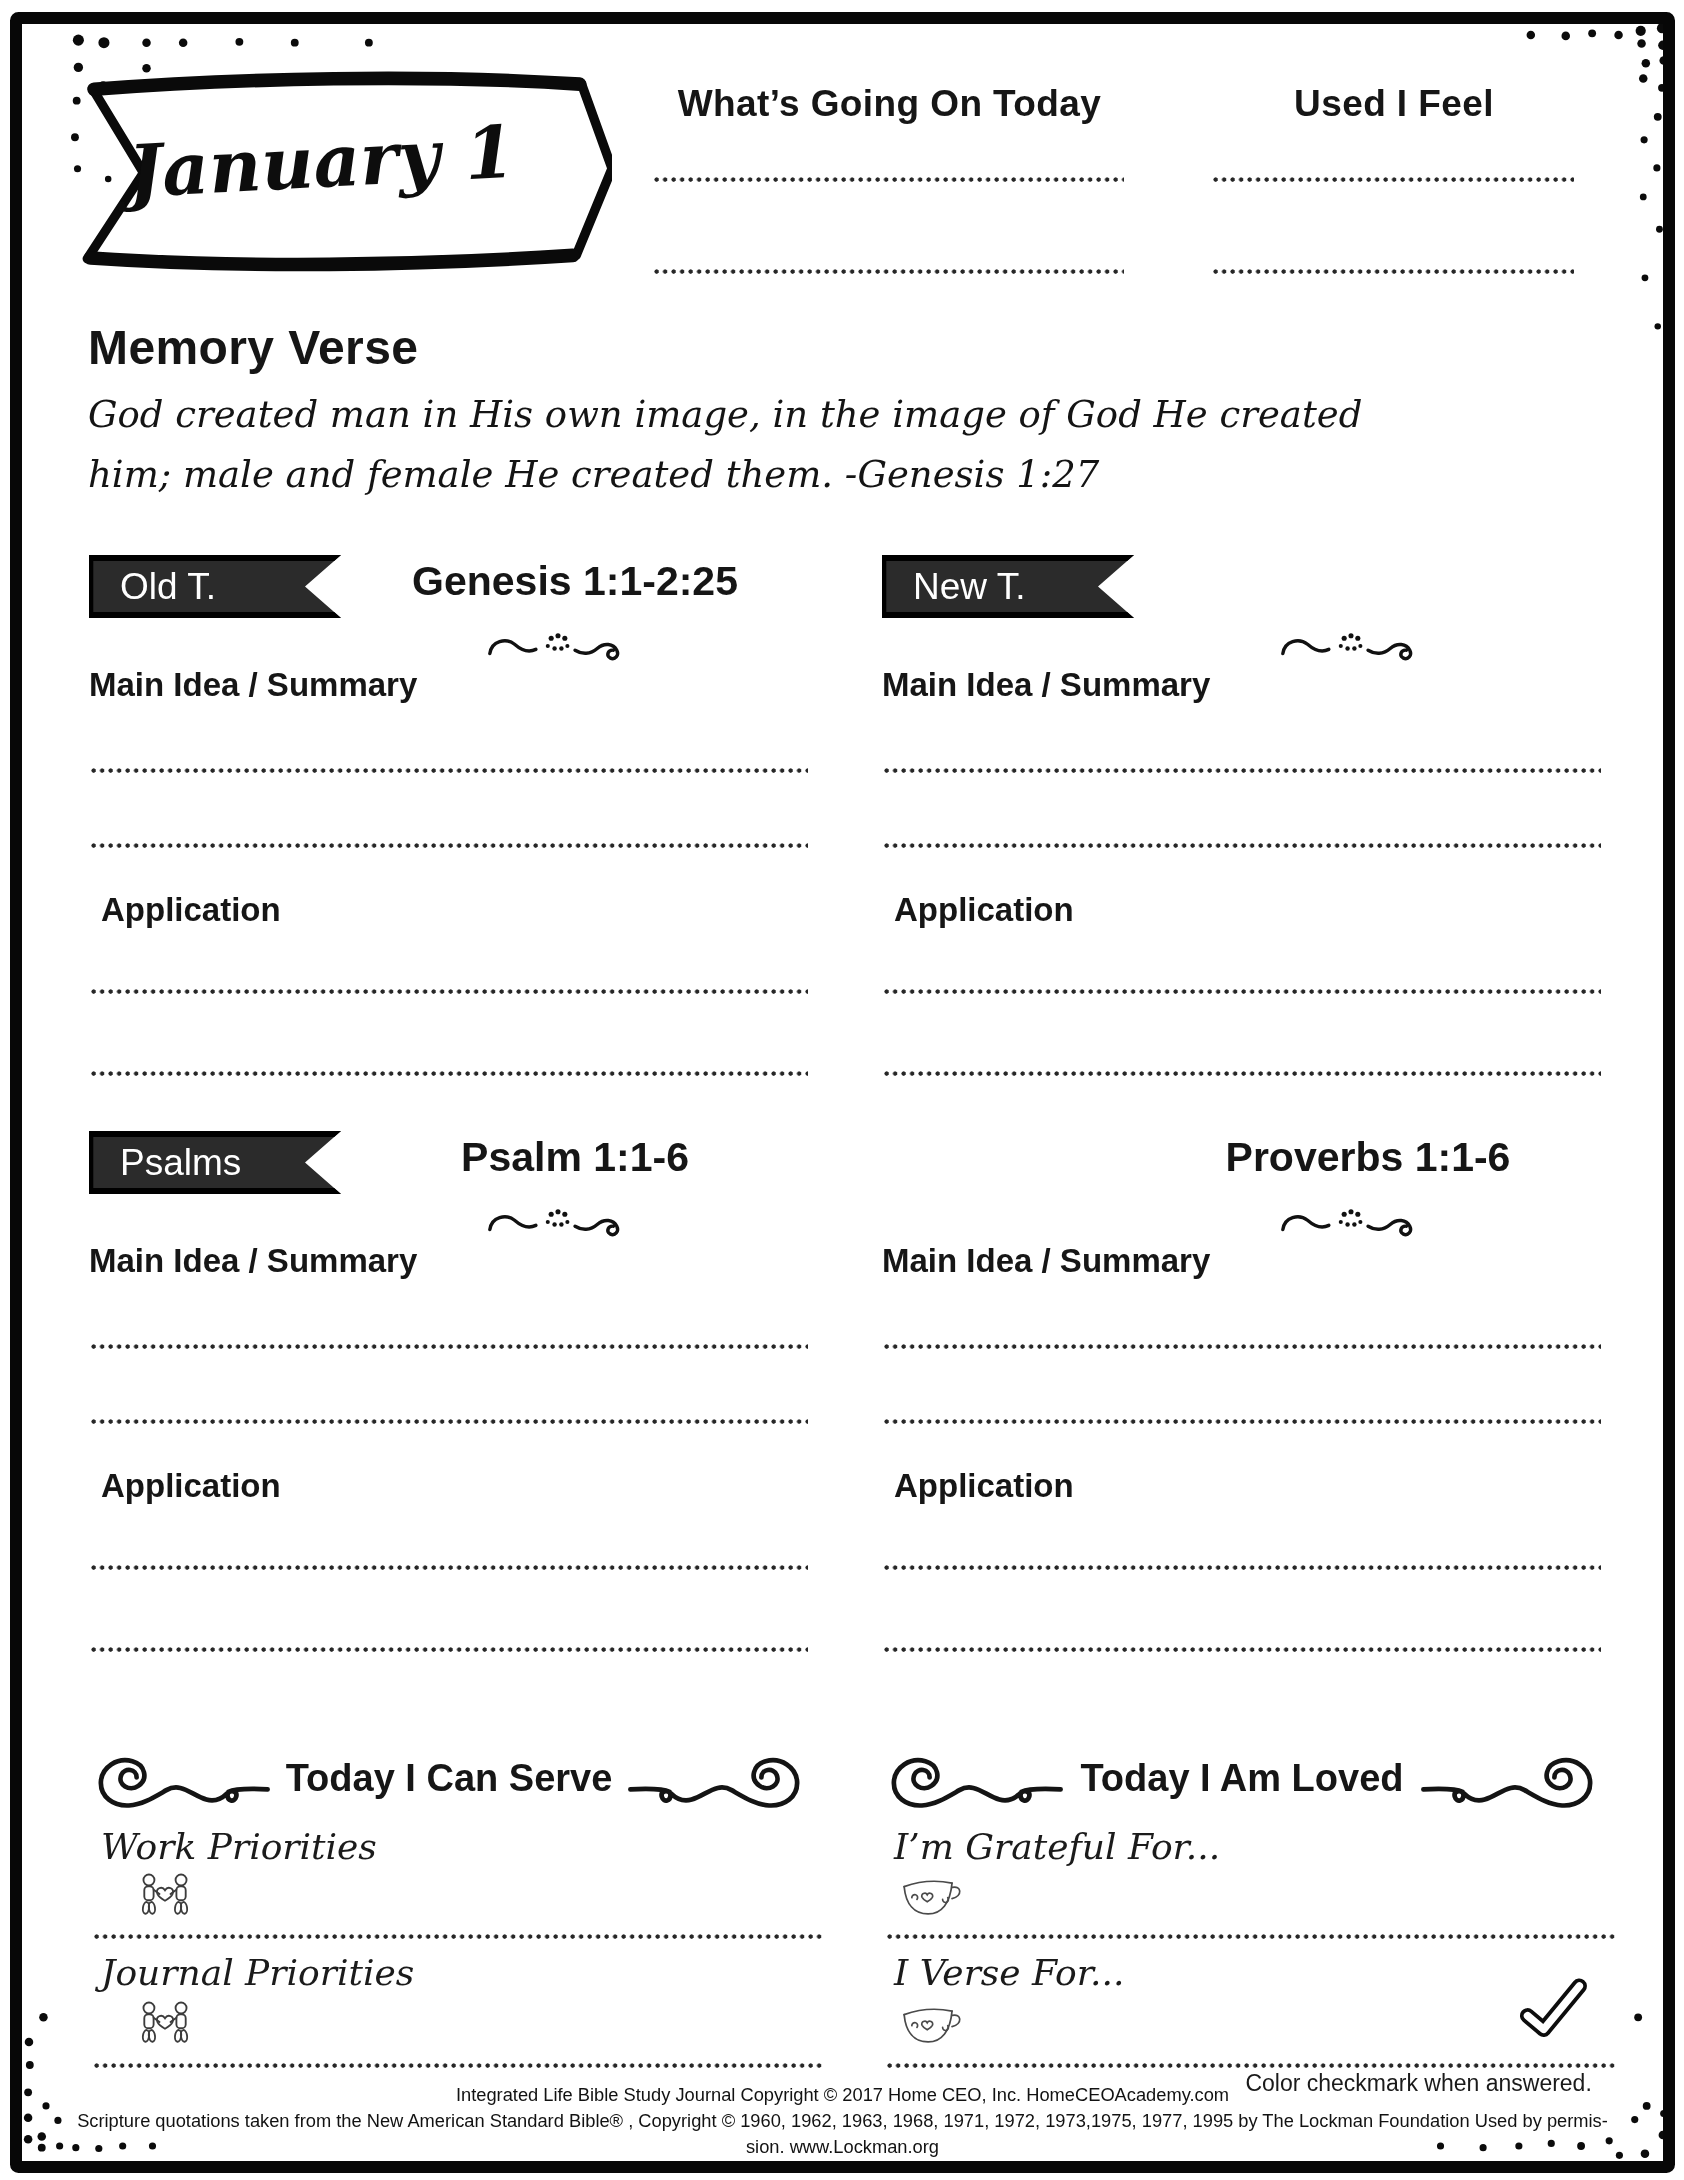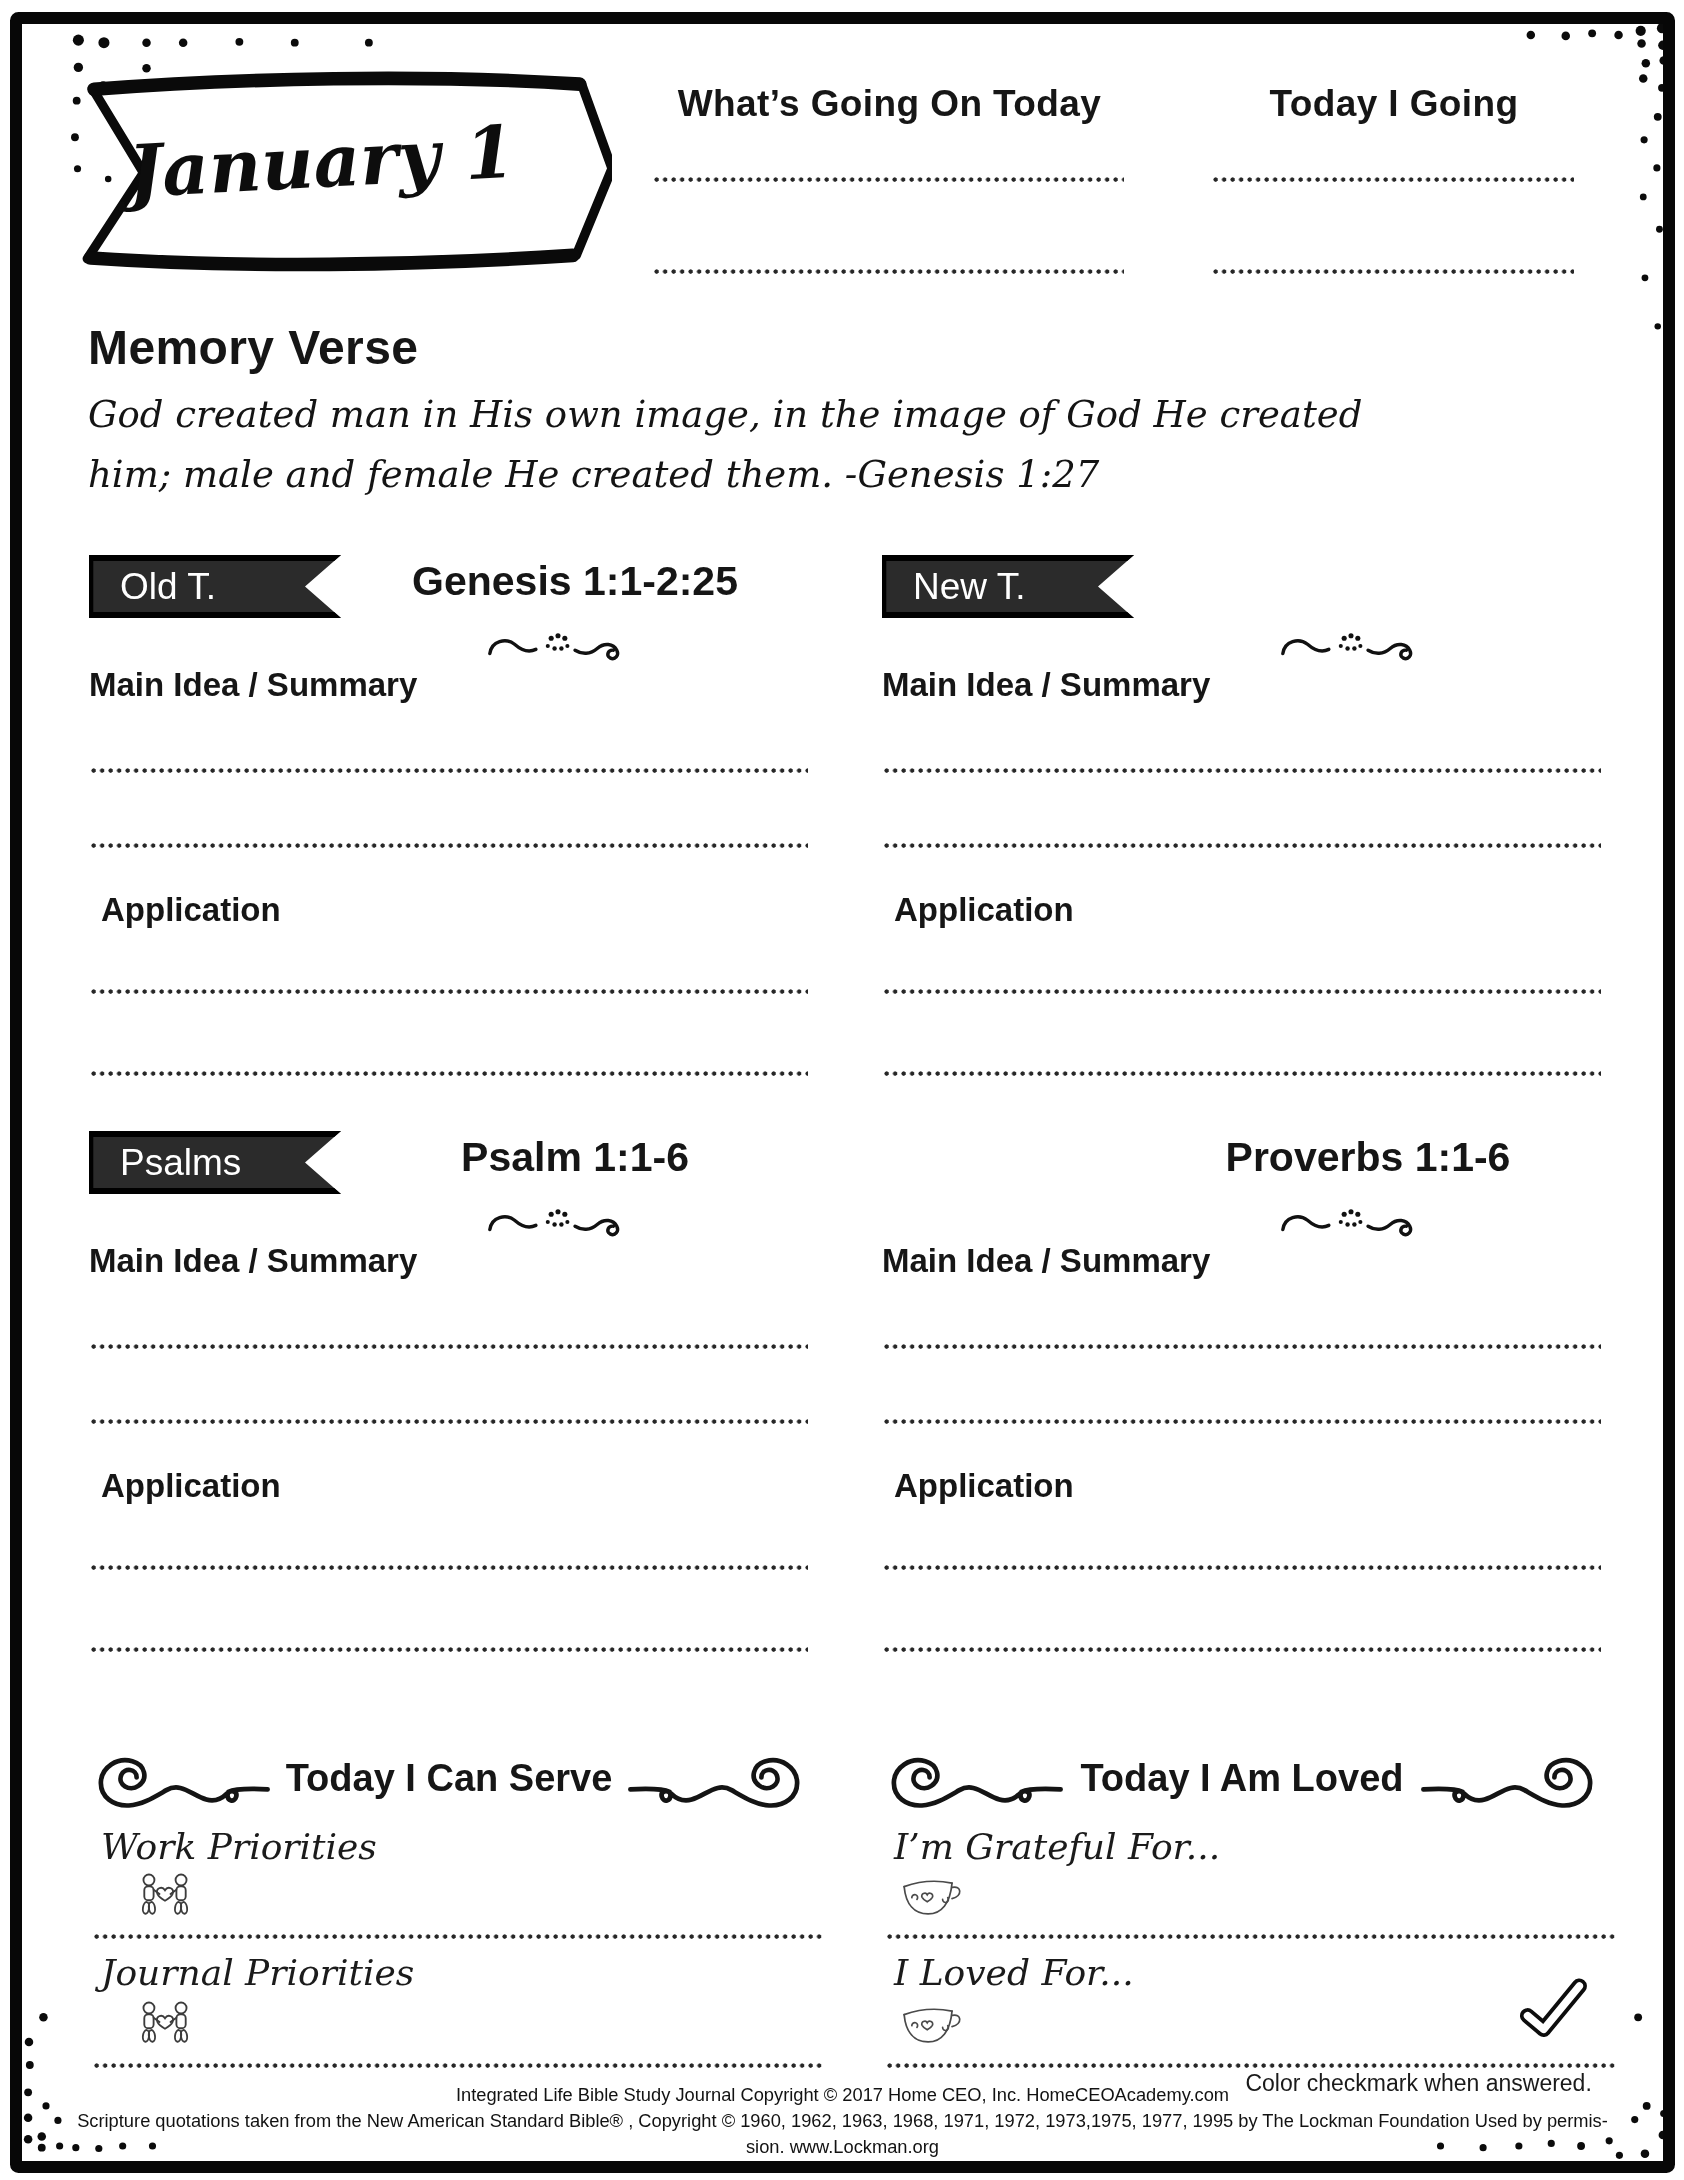--- a/index.html
+++ b/index.html
@@ -210,21 +210,21 @@
   <path d="M38,32 C180,22 440,14 612,26 L648,126 L606,228 C420,240 180,244 32,232 L98,131 Z" fill="#ffffff" stroke="#0a0a0a" stroke-width="11" stroke-linejoin="round"></path>
   <path d="M40,33 C210,20 430,15 610,27" fill="none" stroke="#0a0a0a" stroke-width="16" stroke-linecap="round"></path>
   <path d="M36,231 C210,243 420,240 602,228" fill="none" stroke="#0a0a0a" stroke-width="16" stroke-linecap="round"></path>
 </svg>
 <div class="january-text">January 1</div>
 
 <div class="abs bold-head wgot-head">What’s Going On Today</div>
 <div class="dotline" style="left:654px;top:177px;width:470px;"></div>
 <div class="dotline" style="left:654px;top:269px;width:470px;"></div>
 
-<div class="abs bold-head tif-head">Today I Going</div>
+<div class="abs bold-head tif-head">Used I Feel</div>
 <div class="dotline" style="left:1213px;top:177px;width:361px;"></div>
 <div class="dotline" style="left:1213px;top:269px;width:361px;"></div>
 
 <div class="abs bold-head mv-head">Memory Verse</div>
 <div class="abs mv-text">God created man in His own image, in the image of God He created him; male and female He created them. -Genesis 1:27</div>
 
 <div class="section" style="left:89px;top:555px;">
   <div class="ribbon">
       <span>Old T.</span>
     </div>
@@ -314,21 +314,21 @@
   <svg class="swirl swirl-right" viewBox="0 0 214 76" width="182" height="65">
       <use href="#sym-swirl"></use>
     </svg>
 
   <div class="cursive-label lbl1">I’m Grateful For...</div>
   <svg class="mini-icon icn1 cup-svg" style="left:17px;" viewBox="0 0 76 56" width="65" height="48">
       <use href="#sym-cup"></use>
     </svg>
   <div class="dotline bb-dl1"></div>
 
-  <div class="cursive-label lbl2">I Loved For...</div>
+  <div class="cursive-label lbl2">I Verse For...</div>
   <svg class="mini-icon icn2 cup-svg" style="left:17px;" viewBox="0 0 76 56" width="65" height="48">
       <use href="#sym-cup"></use>
     </svg>
   <div class="dotline bb-dl2"></div>
 
   <svg class="check-svg" viewBox="0 0 92 86" width="78" height="73">
       <use href="#sym-check"></use>
     </svg>
   <div class="check-note">Color checkmark when answered.</div>
 </div>

